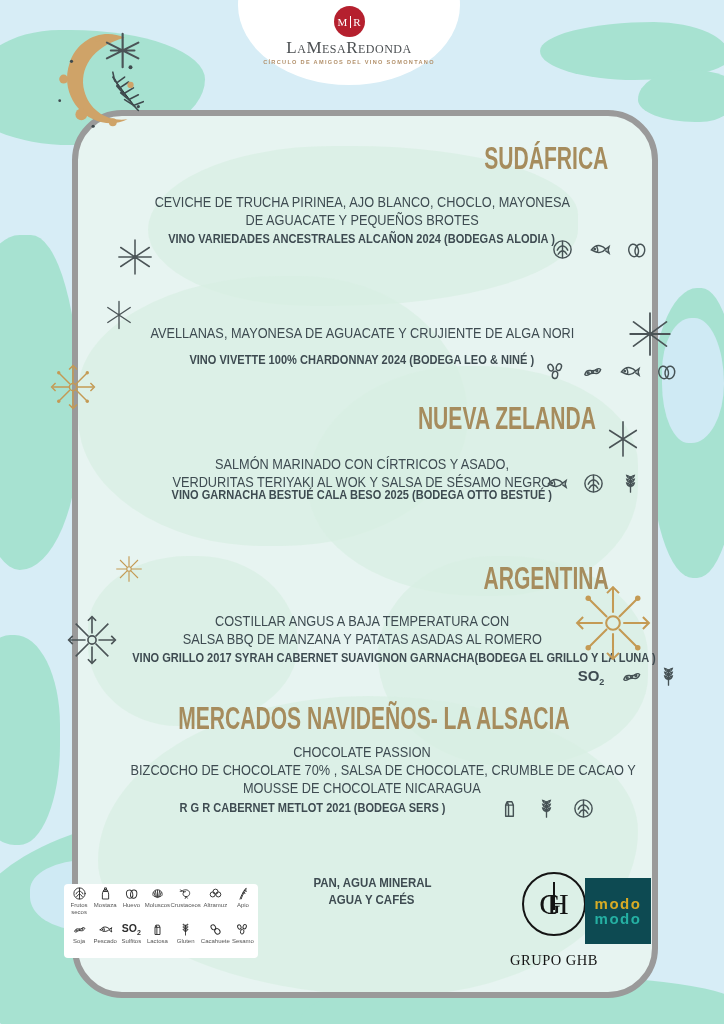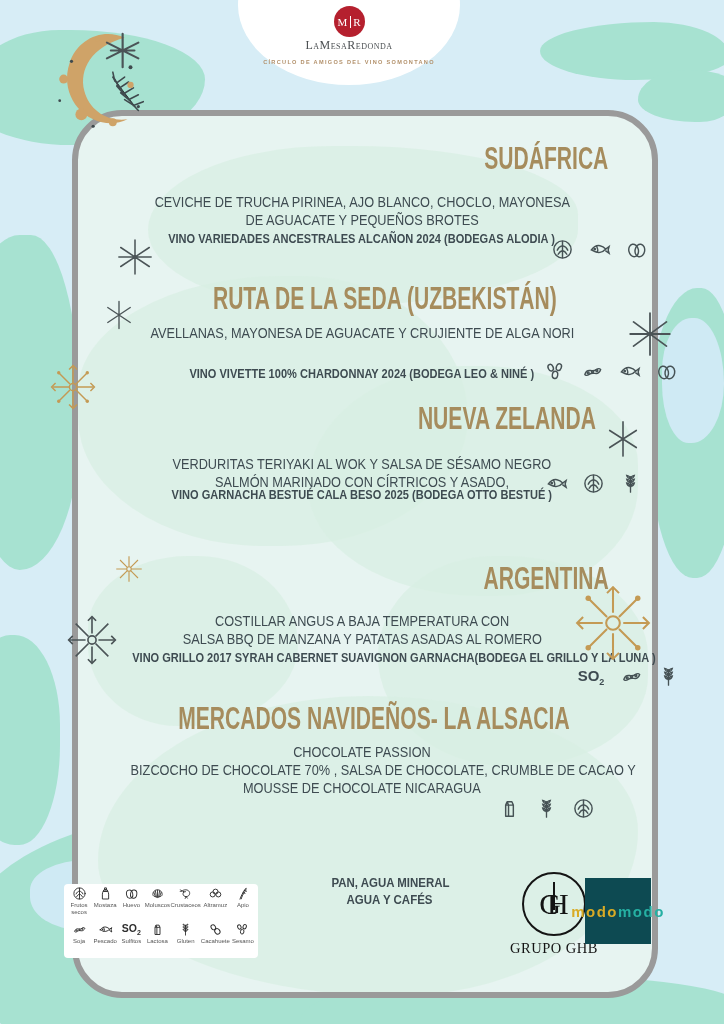--- a/index.html
+++ b/index.html
@@ -22,21 +22,21 @@
   .b10{left:30px;top:860px;width:120px;height:70px;border-radius:50% 50% 55% 45%/45% 55% 50% 50%;}
 
   
   .logo-oval{position:absolute;left:238px;top:-75px;width:222px;height:160px;
              background:#ffffff;border-radius:50%;}
   .mr-circle{position:absolute;left:334px;top:6px;width:31px;height:31px;border-radius:50%;
              background:#b5202e;color:#fff;display:flex;align-items:center;justify-content:center;
              font-family:"Liberation Serif",serif;font-size:11px;letter-spacing:1px;}
   .mr-circle .bar{display:inline-block;width:1px;height:12px;background:#fff;margin:0 2px;}
   .brand-name{position:absolute;left:239px;top:38px;width:220px;text-align:center;
-              font-family:"Liberation Serif",serif;font-variant:small-caps;font-size:12px;
+              font-family:"Liberation Serif",serif;font-variant:small-caps;font-size:17px;
               letter-spacing:.5px;color:#4b4f52;}
   .brand-tag{position:absolute;left:239px;top:59px;width:220px;text-align:center;
              font-size:5.6px;letter-spacing:1.3px;color:#b2906a;font-weight:700;}
 
   
   .card{position:absolute;left:72px;top:110px;width:574px;height:876px;
         border:6px solid #9a9a9a;border-radius:50px;background:#e7f4f1;overflow:hidden;}
   .cb{position:absolute;background:#d8efe3;opacity:.75;}
   .cb1{left:70px;top:30px;width:430px;height:160px;border-radius:45% 55% 60% 40%/55% 45% 50% 50%;}
   .cb2{left:0px;top:160px;width:390px;height:270px;border-radius:55% 45% 50% 50%/45% 55% 50% 50%;}
@@ -57,45 +57,45 @@
   .wine>span{display:inline-block;transform:scaleX(.85);transform-origin:50% 50%;white-space:nowrap;}
 
   .al-row{position:absolute;display:flex;align-items:center;gap:6px;color:#46525
 5;}
   .al-ic{width:23px;height:23px;display:flex;align-items:center;justify-content:center;color:#465255;margin-left:8px;}
   .al-ic svg{width:100%;height:100%;}
   .so2{font-weight:700;color:#3e4b51;font-size:15px;font-family:"Liberation Sans",sans-serif;}
   .so2 sub{font-size:9px;}
 
   
-  .pan-note{position:absolute;left:258px;top:874px;width:200px;text-align:center;color:#3e4b51;
+  .pan-note{position:absolute;left:240px;top:874px;width:200px;text-align:center;color:#3e4b51;
             font-weight:700;font-size:13.5px;line-height:17px;padding-left:32px;}
   .pan-note span{display:inline-block;transform:scaleX(.85);white-space:nowrap;}
 
   .legend{position:absolute;left:64px;top:884px;width:194px;height:74px;background:#fff;
           border-radius:4px;display:grid;grid-template-columns:repeat(7,1fr);
           grid-auto-rows:36px;padding:2px 2px 0 2px;box-sizing:border-box;}
   .lg-cell{display:flex;flex-direction:column;align-items:center;justify-content:flex-start;overflow:visible;}
   .lg-ic{width:15px;height:15px;color:#2e2e2e;display:flex;align-items:center;justify-content:center;}
   .lg-ic svg{width:100%;height:100%;}
   .lg-ic .so2{font-size:10.5px;color:#2e2e2e;}
   .lg-ic .so2 sub{font-size:7px;}
   .lg-lb{font-size:6px;color:#555;text-align:center;line-height:6.5px;margin-top:1px;}
 
   .ghb{position:absolute;left:499px;top:872px;width:110px;text-align:center;}
   .ghb-circle{width:60px;height:60px;border:2.5px solid #141414;border-radius:50%;margin:0 auto;
               display:flex;align-items:center;justify-content:center;position:relative;}
   .ghb-mono{font-family:"Liberation Serif",serif;font-size:30px;color:#141414;letter-spacing:-14px;
             padding-right:14px;}
   .ghb-bar{position:absolute;left:29px;top:8px;width:1.5px;height:28px;background:#141414;}
-  .ghb-name{font-family:"Liberation Serif",serif;font-size:14.5px;color:#141414;margin-top:4px;
+  .ghb-name{font-family:"Liberation Serif",serif;font-size:14.5px;color:#141414;margin-top:16px;
             letter-spacing:.5px;}
 
   .modo{position:absolute;left:585px;top:878px;width:66px;height:66px;background:#0d4a52;
-        display:flex;flex-direction:row;align-items:center;justify-content:center;
+        display:flex;flex-direction:column;align-items:center;justify-content:center;
         font-weight:800;font-size:15px;line-height:15px;letter-spacing:1.5px;}
   .modo .w1{color:#d8ab25;}
   .modo .w2{color:#25b0a3;}
 
   
   .deco{position:absolute;pointer-events:none;}
   .dark{color:#4b5457;}
   .gold{color:#c49a54;}
 </style>
 </head>
@@ -153,25 +153,24 @@
         </svg>
       </span>
     <span class="al-ic">
         <svg viewBox="0 0 24 24" stroke="currentColor" fill="none" stroke-width="1.5">
           <ellipse cx="9" cy="13" rx="5" ry="6.6" transform="rotate(-12 9 13)"></ellipse>
           <ellipse cx="15.5" cy="13" rx="5" ry="6.6" transform="rotate(10 15.5 13)"></ellipse>
         </svg>
       </span>
   </div>
 
-  <div class="sec-title" style="top:281px"><span>RUTA DE LA SEDA (UZBEKISTÁN)</span></div>
   <div class="dish" style="top:324px">
     <div><span>AVELLANAS, MAYONESA DE AGUACATE Y CRUJIENTE DE ALGA NORI</span></div>
   </div>
-  <div class="wine" style="top:366px"><span>VINO VIVETTE 100% CHARDONNAY 2024 (BODEGA LEO &amp; NINÉ )</span></div>
+  <div class="wine" style="top:352px"><span>VINO VIVETTE 100% CHARDONNAY 2024 (BODEGA LEO &amp; NINÉ )</span></div>
   <div class="al-row" style="left:536px;top:360px">
     <span class="al-ic">
         <svg viewBox="0 0 24 24" stroke="currentColor" fill="none" stroke-width="1.5">
           <ellipse cx="7" cy="8" rx="2.6" ry="3.6" transform="rotate(-25 7 8)"></ellipse>
           <ellipse cx="15.5" cy="7.5" rx="2.6" ry="3.6" transform="rotate(20 15.5 7.5)"></ellipse>
           <ellipse cx="11.5" cy="15.5" rx="2.8" ry="3.8" transform="rotate(8 11.5 15.5)"></ellipse>
         </svg>
       </span>
     <span class="al-ic">
         <svg viewBox="0 0 24 24" stroke="currentColor" fill="none" stroke-width="1.5">
@@ -191,22 +190,22 @@
     <span class="al-ic">
         <svg viewBox="0 0 24 24" stroke="currentColor" fill="none" stroke-width="1.5">
           <ellipse cx="9" cy="13" rx="5" ry="6.6" transform="rotate(-12 9 13)"></ellipse>
           <ellipse cx="15.5" cy="13" rx="5" ry="6.6" transform="rotate(10 15.5 13)"></ellipse>
         </svg>
       </span>
   </div>
 
   <div class="sec-title" style="top:401px"><span>NUEVA ZELANDA</span></div>
   <div class="dish" style="top:455px">
+    <div><span>SALMÓN MARINADO CON CÍRTRICOS Y ASADO,</span></div>
     <div><span>VERDURITAS TERIYAKI AL WOK Y SALSA DE SÉSAMO NEGRO</span></div>
-    <div><span>SALMÓN MARINADO CON CÍRTRICOS Y ASADO,</span></div>
   </div>
   <div class="wine" style="top:487px"><span>VINO GARNACHA BESTUÉ CALA BESO 2025 (BODEGA OTTO BESTUÉ )</span></div>
   <div class="al-row" style="left:537px;top:472px">
     <span class="al-ic">
         <svg viewBox="0 0 24 24" stroke="currentColor" fill="none" stroke-width="1.5" stroke-linecap="round">
           <path d="M3.5 12.5c2.5-3.5 6-5 9-4.5 2.5.4 4.5 1.8 6 3.5-1.5 1.7-3.5 3.1-6 3.5-3 .5-6.5-1-9-2.5z"></path>
           <path d="M18.5 11.5l3.5-2.5-1 3.5 1 3.5-3.5-2.5M9 8.5l1 3M9.5 15l.8-2.5"></path>
           <circle cx="7" cy="11.7" r=".7" fill="currentColor"></circle>
         </svg>
       </span>
@@ -249,20 +248,21 @@
         </svg>
       </span>
   </div>
 
   <div class="sec-title" style="top:701px"><span>MERCADOS NAVIDEÑOS- LA ALSACIA</span></div>
   <div class="dish" style="top:743px">
     <div><span>CHOCOLATE PASSION</span></div>
     <div><span>BIZCOCHO DE CHOCOLATE 70% , SALSA DE CHOCOLATE, CRUMBLE DE CACAO Y</span></div>
     <div><span>MOUSSE DE CHOCOLATE NICARAGUA</span></div>
   </div>
+  <div class="wine" style="top:800px;left:36px"><span>R G R CABERNET METLOT 2021 (BODEGA SERS )</span></div>
   <div class="al-row" style="left:490px;top:797px">
     <span class="al-ic">
         <svg viewBox="0 0 24 24" stroke="currentColor" fill="none" stroke-width="1.5" stroke-linejoin="round">
           <path d="M8 8.5L9.5 5h5L16 8.5V20H8zM8 8.5h8M9.5 5l1.5 3.5V20"></path>
         </svg>
       </span>
     <span class="al-ic">
         <svg viewBox="0 0 24 24" stroke="currentColor" fill="none" stroke-width="1.4" stroke-linecap="round">
           <path d="M12 21V5"></path>
           <path d="M12 7C10 6.7 8.5 5.5 8 3.5c2 .2 3.5 1.3 4 3.5zM12 7c2-.3 3.5-1.5 4-3.5-2 .2-3.5 1.3-4 3.5zM12 11c-2-.3-3.5-1.5-4-3.5 2 .2 3.5 1.3 4 3.5zM12 11c2-.3 3.5-1.5 4-3.5-2 .2-3.5 1.3-4 3.5zM12 15c-2-.3-3.5-1.5-4-3.5 2 .2 3.5 1.3 4 3.5zM12 15c2-.3 3.5-1.5 4-3.5-2 .2-3.5 1.3-4 3.5z"></path>

